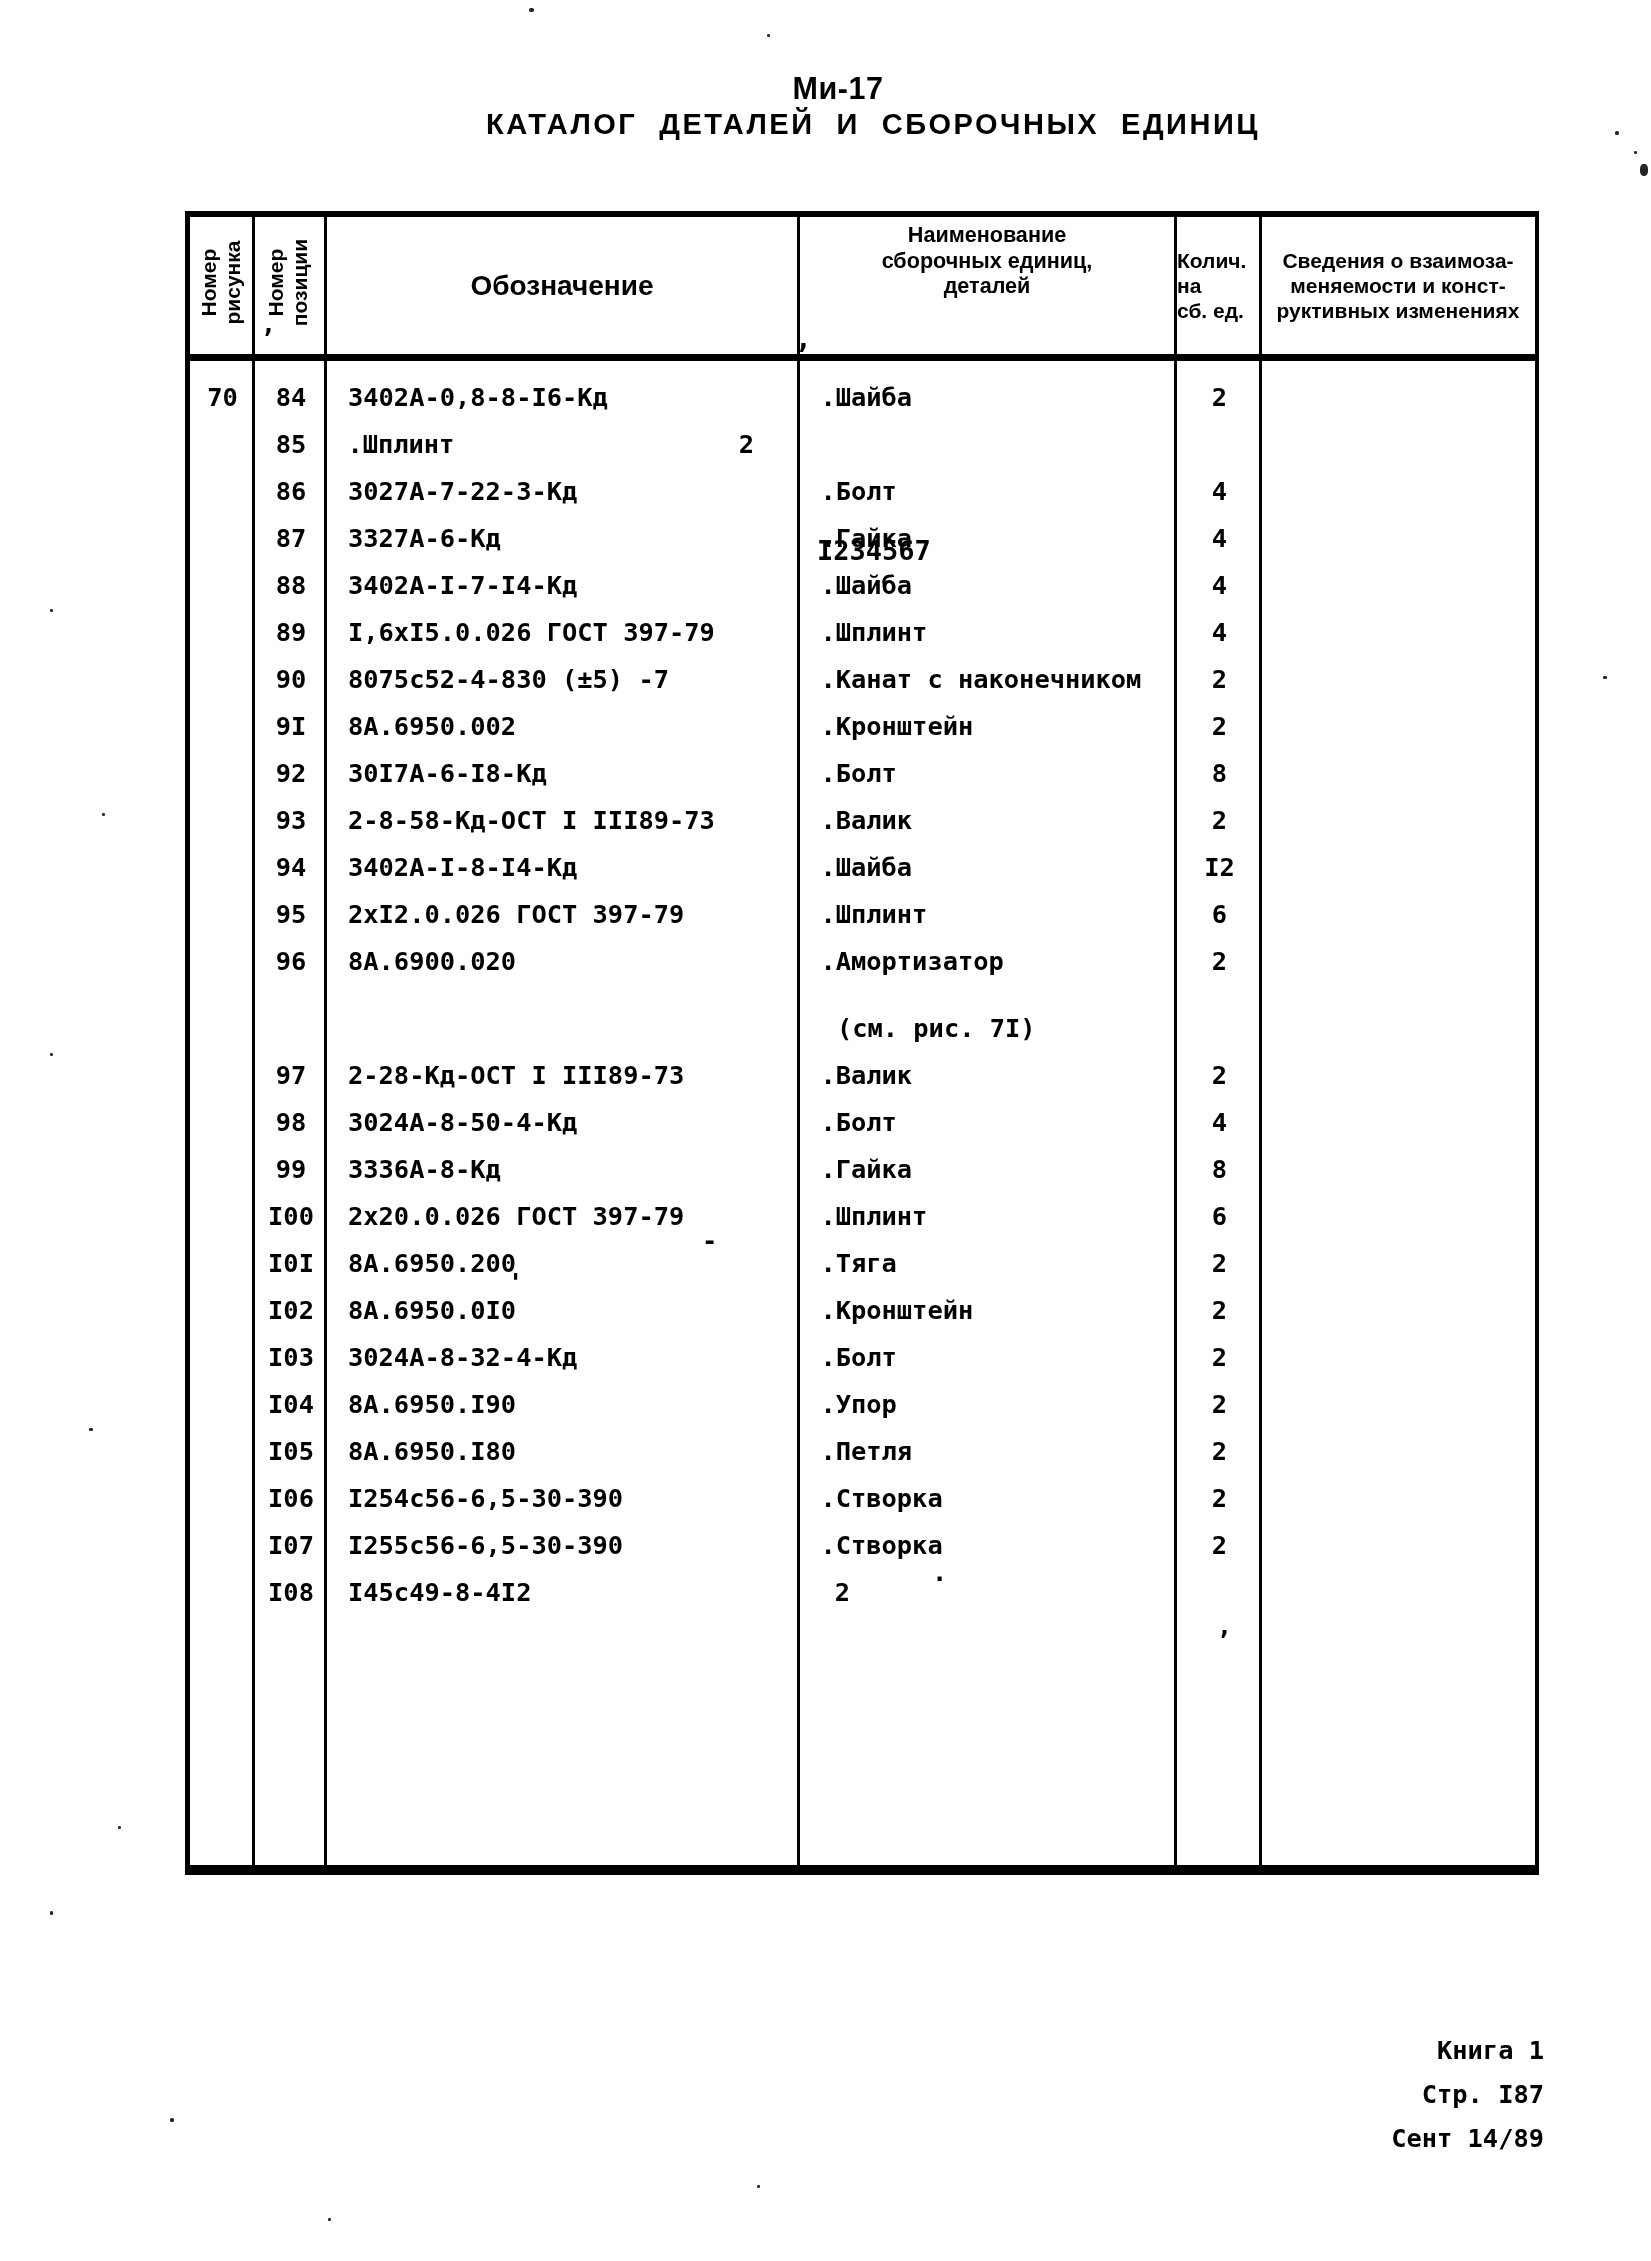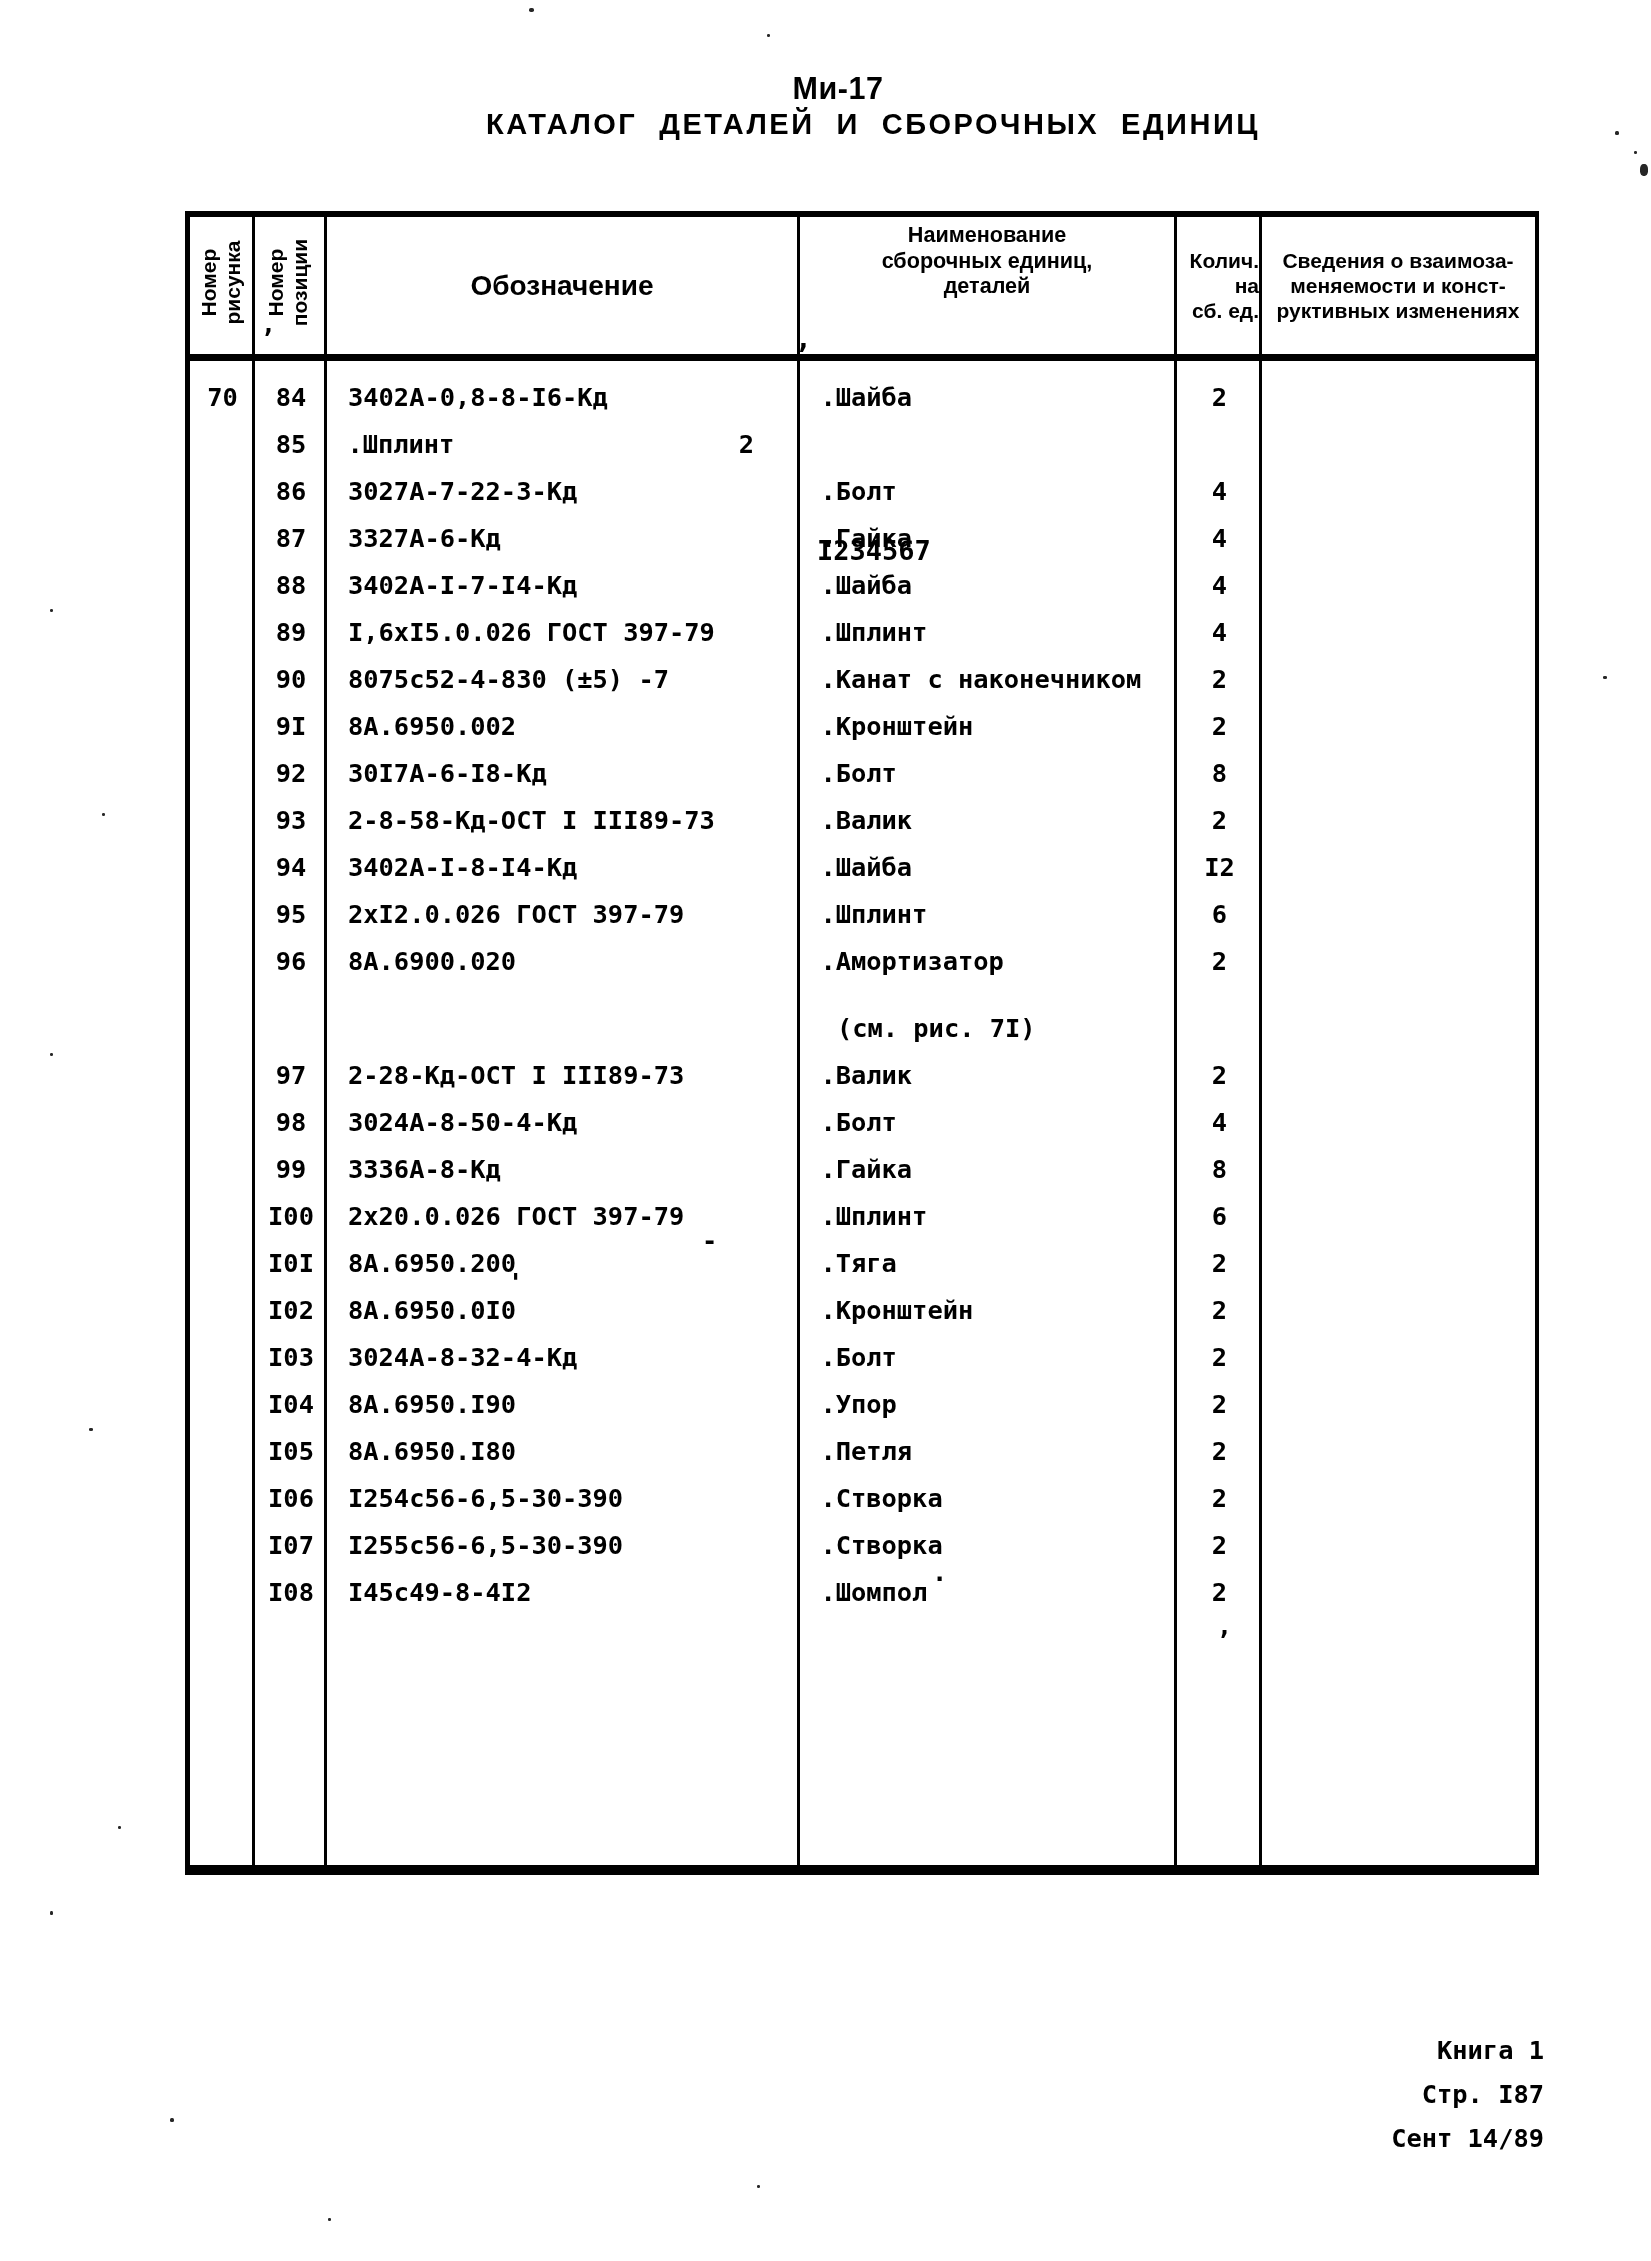--- a/index.html
+++ b/index.html
@@ -52,21 +52,21 @@
   .hdr-name{
     position:absolute;left:610px;top:5.1px;width:374px;
     text-align:center;font-size:21.6px;font-weight:bold;line-height:25.4px;
   }
   .hdr-name-code{
     position:absolute;left:627px;top:318px;
     font-size:27px;font-weight:bold;
   }
   .hdr-qty{
     position:absolute;left:987px;top:30.5px;width:82px;
-    text-align:right;font-size:21px;font-weight:bold;line-height:25.4px;
+    text-align:left;font-size:21px;font-weight:bold;line-height:25.4px;
   }
   .hdr-notes{
     position:absolute;left:1072px;top:30.5px;width:272px;
     text-align:center;font-size:21px;font-weight:bold;line-height:25.4px;white-space:nowrap;
   }
 
   
   .tbody{
     position:absolute;left:0;right:0;top:144px;
     padding-top:12.7px;
@@ -424,24 +424,20 @@
 
     </div>
     <div class="cell cell-qty">2</div>
     <div class="cell cell-notes"></div>
   </div>
 
   <div class="trow">
     <div class="cell cell-figure"></div>
     <div class="cell cell-position">I08</div>
     <div class="cell cell-designation">I45с49-8-4I2</div>
-    <div class="cell cell-name">
-      <div>.Шомпол</div>
-
-    </div>
     <div class="cell cell-qty">2</div>
     <div class="cell cell-notes"></div>
   </div>
 </div>
   </div>
 </div>
 
 <div class="footer mono">
   <div>Книга 1</div>
   <div>Стр. I87</div>

